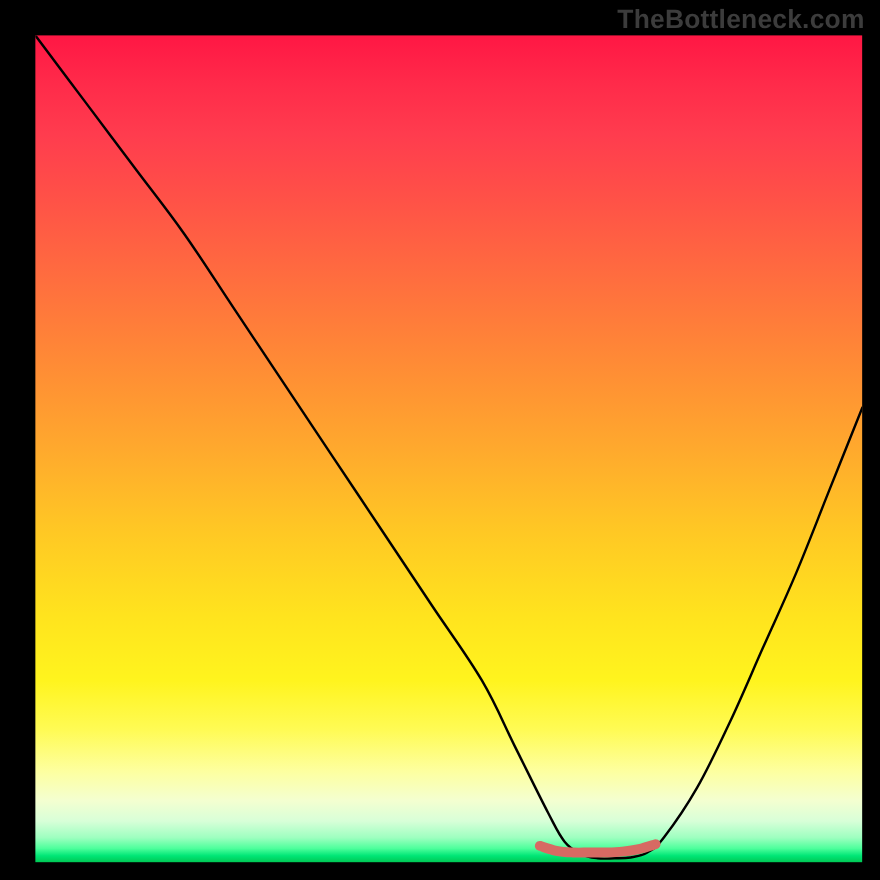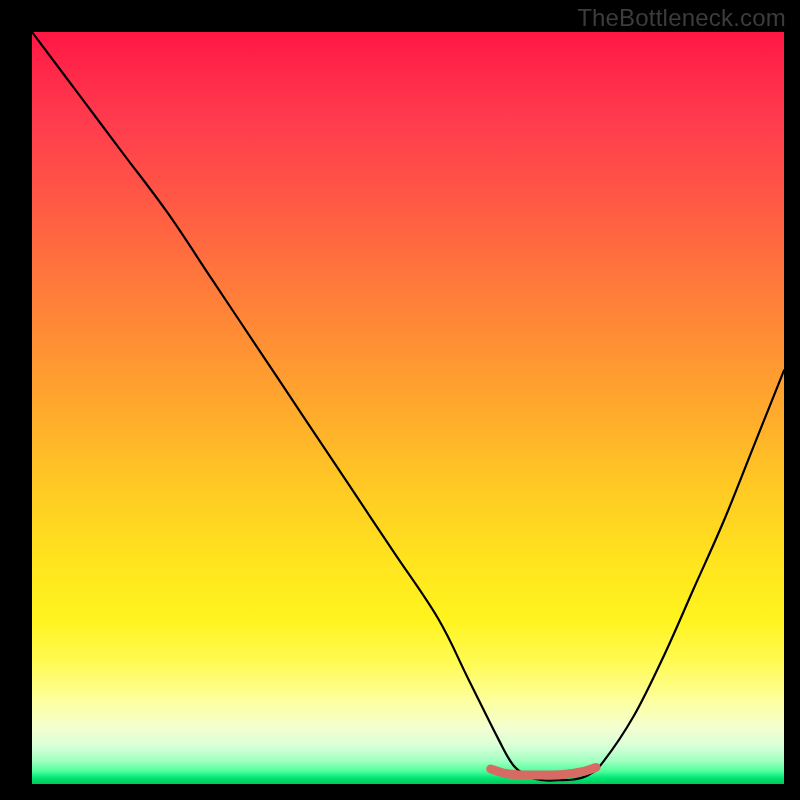--- a/index.html
+++ b/index.html
@@ -58,21 +58,21 @@
     width: 100%;
     height: 100%;
     display: block;
   }
   .watermark {
     position: absolute;
     top: 4px;
     right: 14px;
     color: #3c3c3c;
     font-size: 24px;
-    font-weight: 400;
+    font-weight: 700;
     letter-spacing: 0.2px;
     user-select: none;
   }
 </style>
 </head>
 <body>
 
 <div class="frame">
   <div class="watermark">TheBottleneck.com</div>
 

